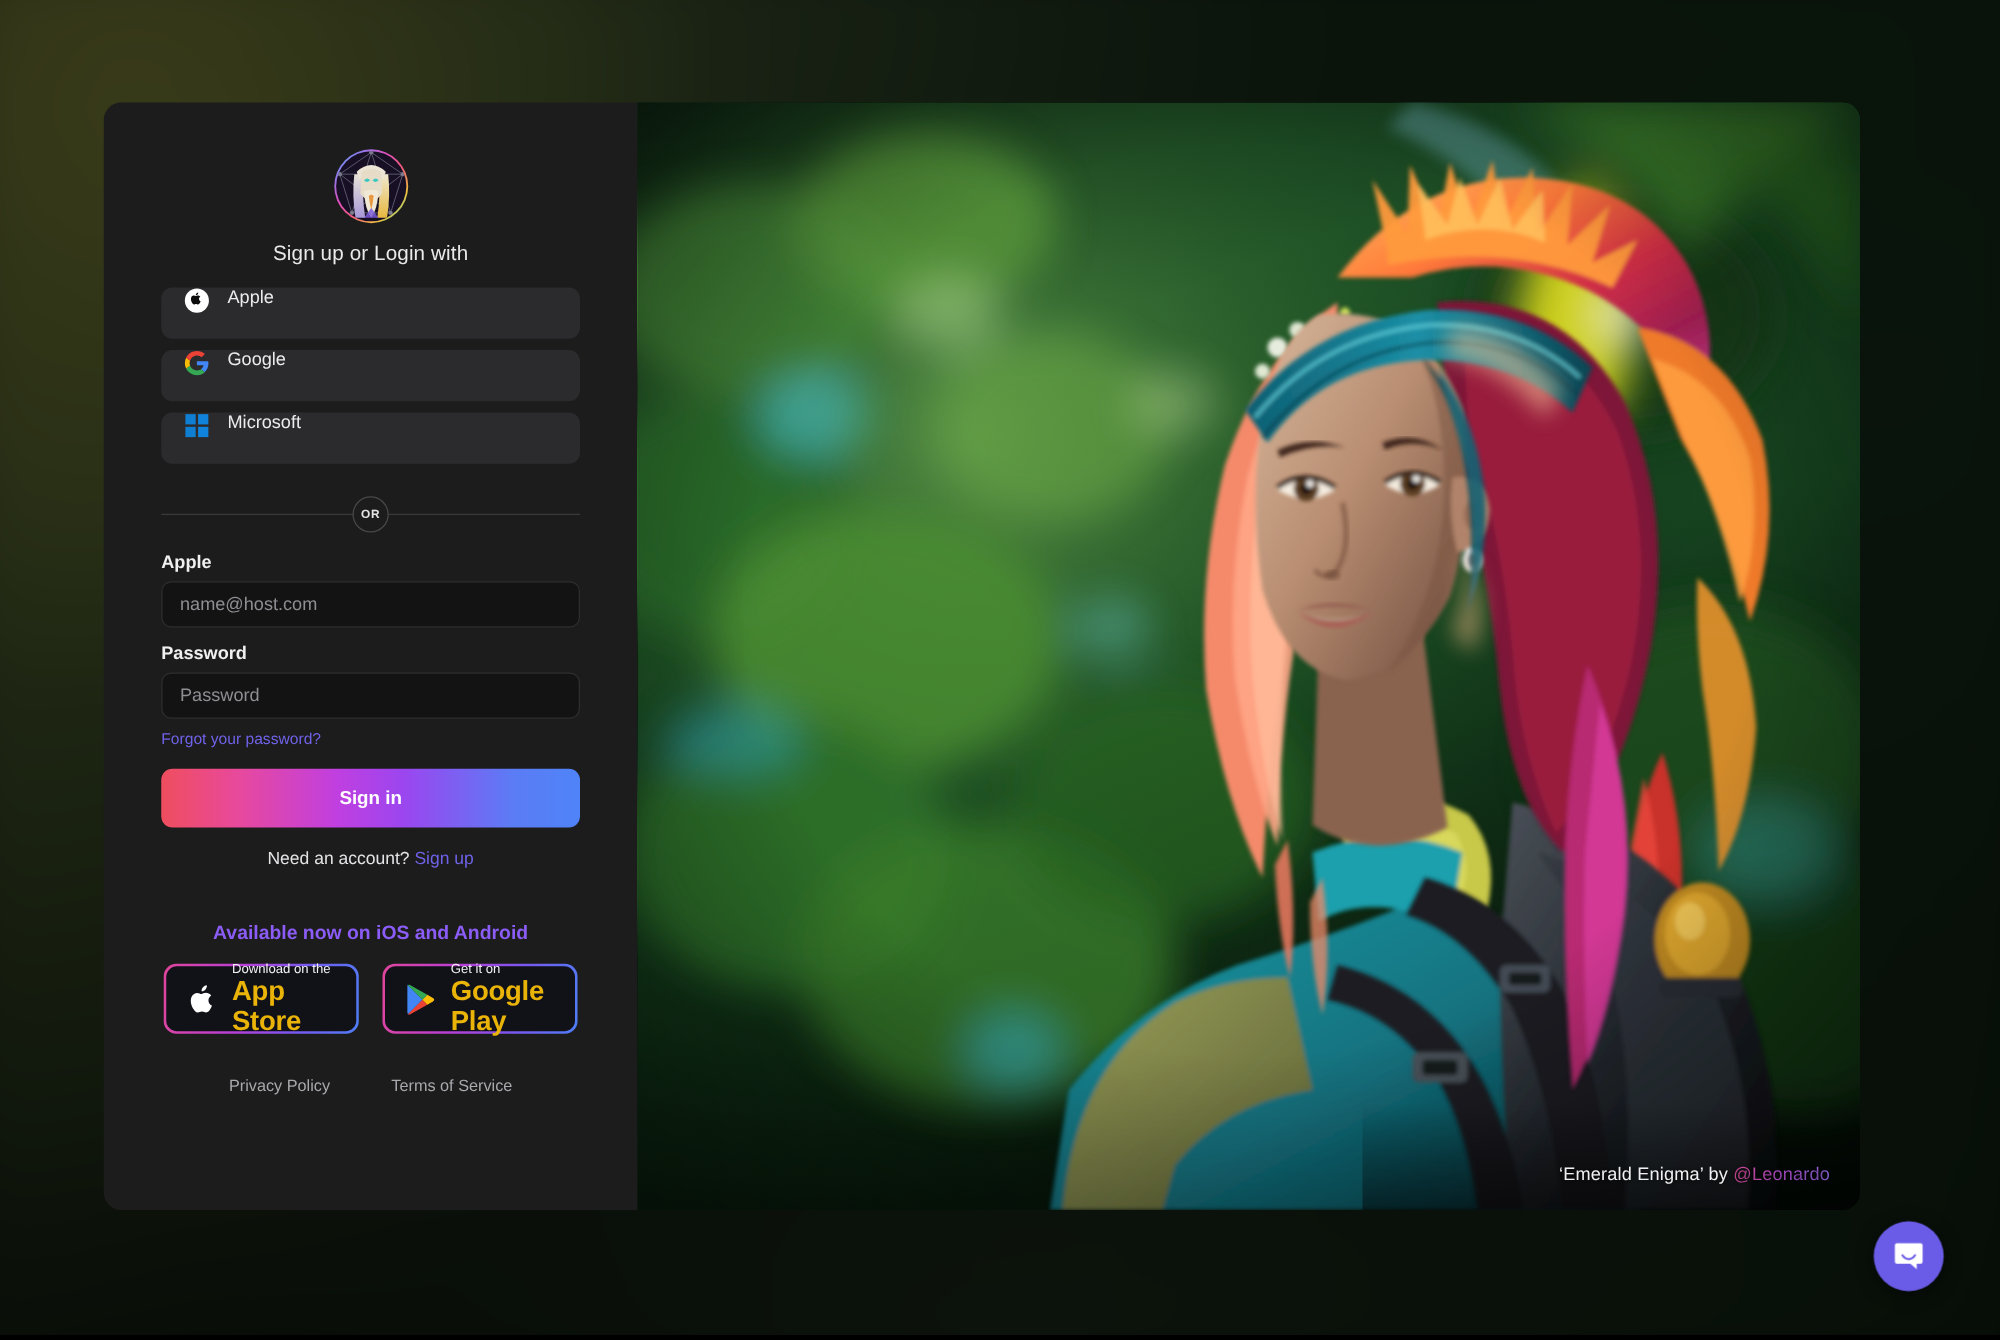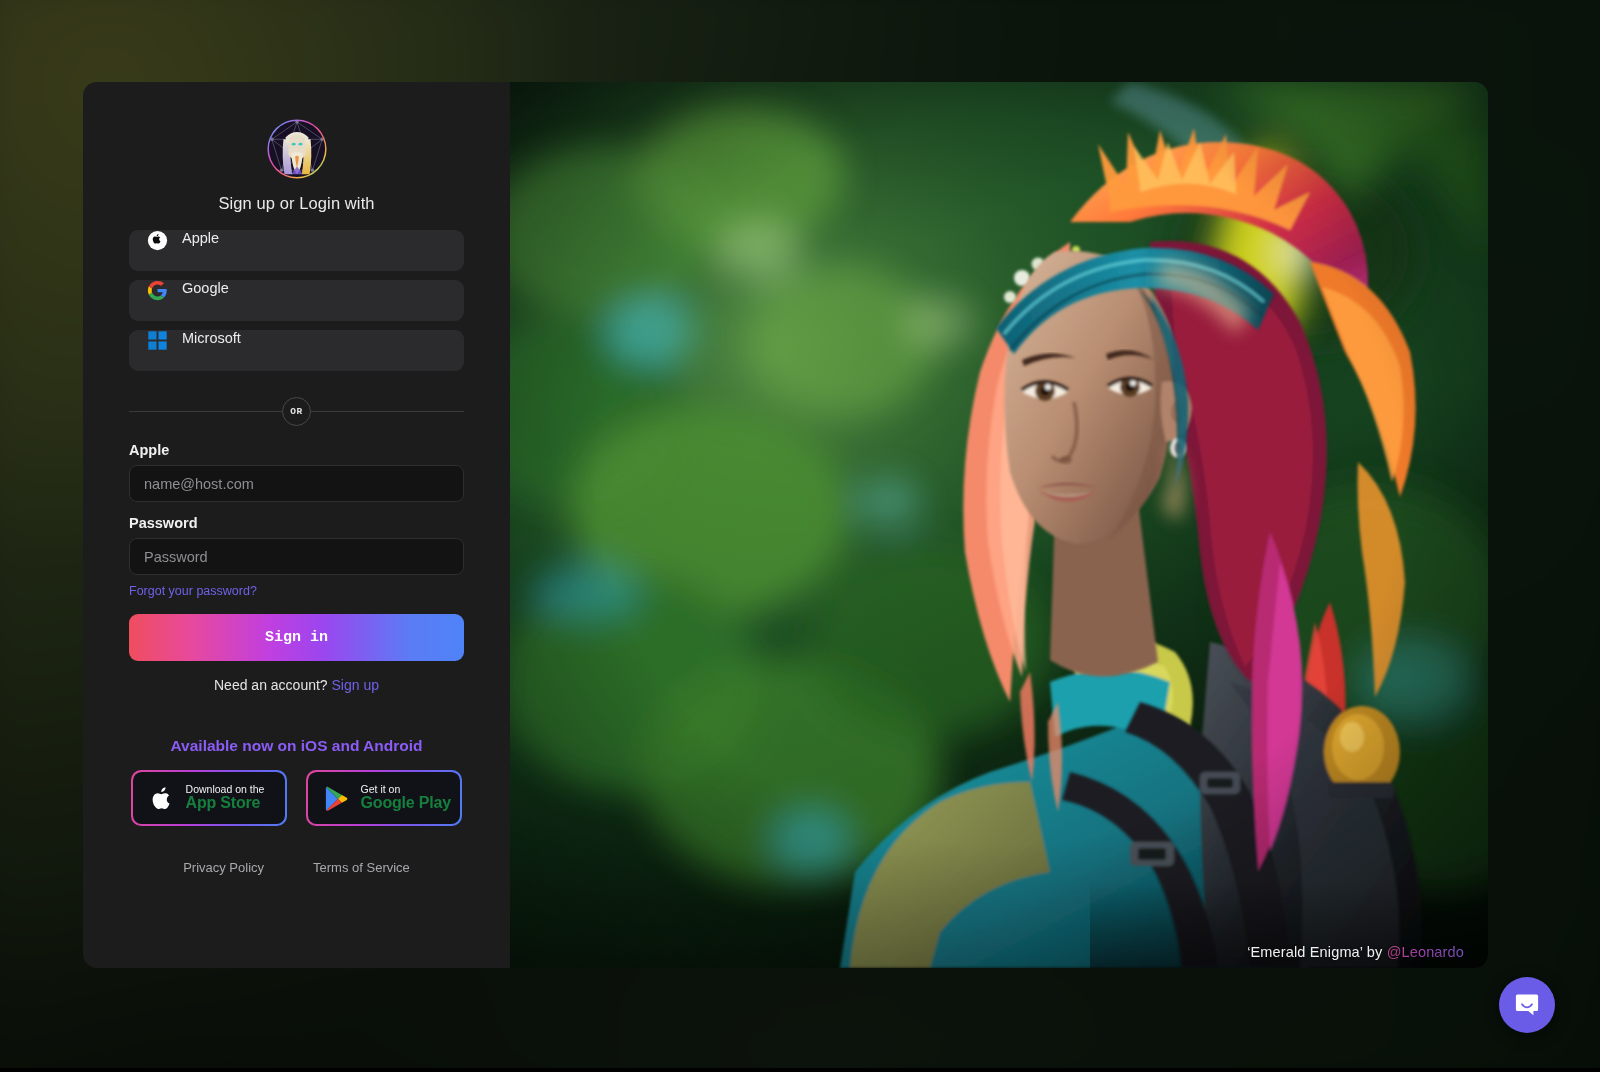--- a/index.html
+++ b/index.html
@@ -78,21 +78,21 @@
     border:none;
     width:100%;
   }
   .oauth-label { font-size:14.5px; color:#ececed; }
   .oauth-ico { width:21px; height:21px; flex:none; display:block; }
 
   
   .or-row {
     width:100%; margin-top:25px;
     position:relative; height:30px;
-    display:flex; align-items:center; justify-content:center;font-family:Liberation Mono, monospace;
+    display:flex; align-items:center; justify-content:center;
   }
   .or-line { position:absolute; left:0; right:0; top:50%; height:1px; background:#3a3a3c; }
   .or-badge {
     position:relative; z-index:2;
     width:29px; height:29px; border-radius:50%;
     border:1px solid #48484a;
     background:#1c1c1c;
     display:flex; align-items:center; justify-content:center;
     font-size:9.5px; font-weight:bold; color:#e4e4e6; letter-spacing:.5px;
   }
@@ -126,21 +126,21 @@
     cursor:pointer;
   }
 
   .signin-btn {
     width:100%; height:47px;
     margin-top:15px;
     border:none; border-radius:9px;
     cursor:pointer;
     background:linear-gradient(90deg,#ef4e5e 0%,#e8499b 18%,#c03fe0 42%,#9b46ef 58%,#5b7cf5 84%,#4f83f7 100%);
     color:#fff; font-size:15px; font-weight:bold;
-    font-family:Liberation Mono, monospace;
+    font-family:Liberation Sans, sans-serif;
   }
 
   .need-acct {
     margin-top:16px; text-align:center;
     font-size:14px; color:#e4e4e6;
   }
   .need-acct .lnk { color:#6f62e8; cursor:pointer; }
 
   
   .mobile-head {
@@ -160,21 +160,21 @@
     width:100%; height:100%;
     border-radius:8.6px;
     background:#111118;
     display:flex; align-items:center;
     gap:11px;
     padding-left:15px;
   }
   .badge-ico { width:27px; height:29px; flex:none; }
   .badge-txt { display:flex; flex-direction:column; line-height:1.05; }
   .badge-sm { font-size:10.5px; color:#f2f2f4; }
-  .badge-lg { font-size:16px; color:#15803d; font-weight:bold; letter-spacing:-.2px; }
+  .badge-lg { font-size:22px; color:#eab308; font-weight:bold; letter-spacing:-.2px; }
 
   .legal {
     display:flex; gap:49px; justify-content:center;
     margin-top:34px;
   }
   .legal a {
     font-size:13px; color:#a8a8ad;
     text-decoration:none; cursor:pointer;
   }
 
@@ -183,21 +183,21 @@
     flex:1;
     position:relative;
     border-radius:0 14px 14px 0;
     overflow:hidden;
     background:#04150a;
   }
   #hero svg { position:absolute; inset:0; width:100%; height:100%; display:block; }
 
   .attribution {
     position:absolute;
-    right:24px; bottom:8px;
+    right:24px; bottom:20px;
     font-size:14.5px;
     color:#f0f0f2;
     letter-spacing:.15px;
     text-shadow:0 1px 5px rgba(0,0,0,.85);
     z-index:5;
     white-space:nowrap;
     margin-left:40px;
   }
   .attribution .handle {
     background:linear-gradient(90deg,#ef54a8 0%,#c558e8 50%,#9b6cf2 100%);

